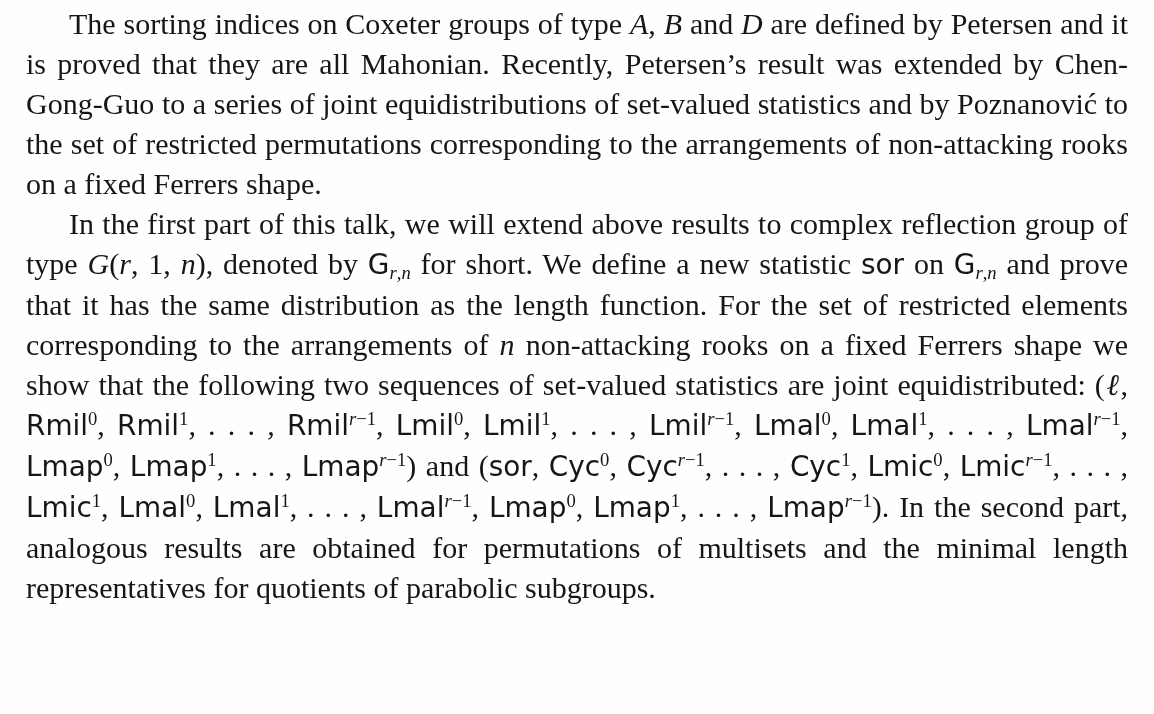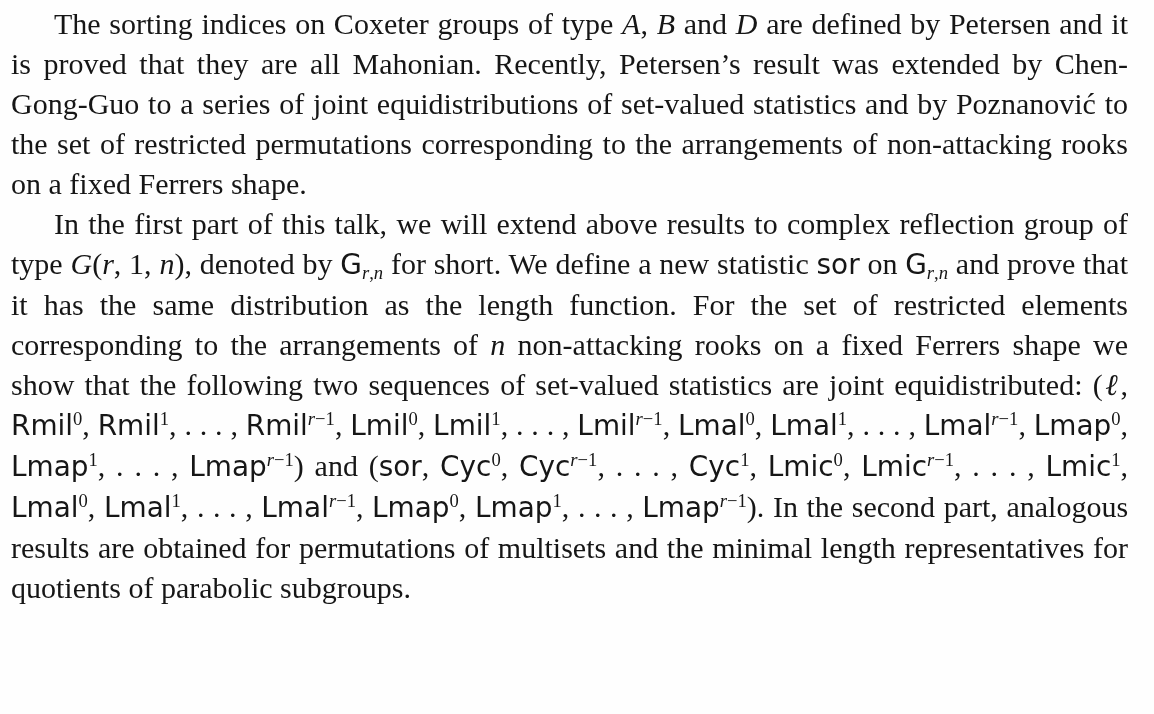--- a/index.html
+++ b/index.html
@@ -8,21 +8,21 @@
   }
   body {
     width: 1154px;
     height: 714px;
     background: #fefefe;
     color: #161616;
     font-family: "Liberation Serif", serif;
     overflow: hidden;
   }
   .abstract {
-    padding: 4px 26px 0 11px;
+    padding: 4px 26px 0 26px;
     font-size: 30px;
     line-height: 40px;
     text-align: justify;
   }
   .para {
     margin: 0;
     text-indent: 43px;
   }
   .it {
     font-style: italic;

